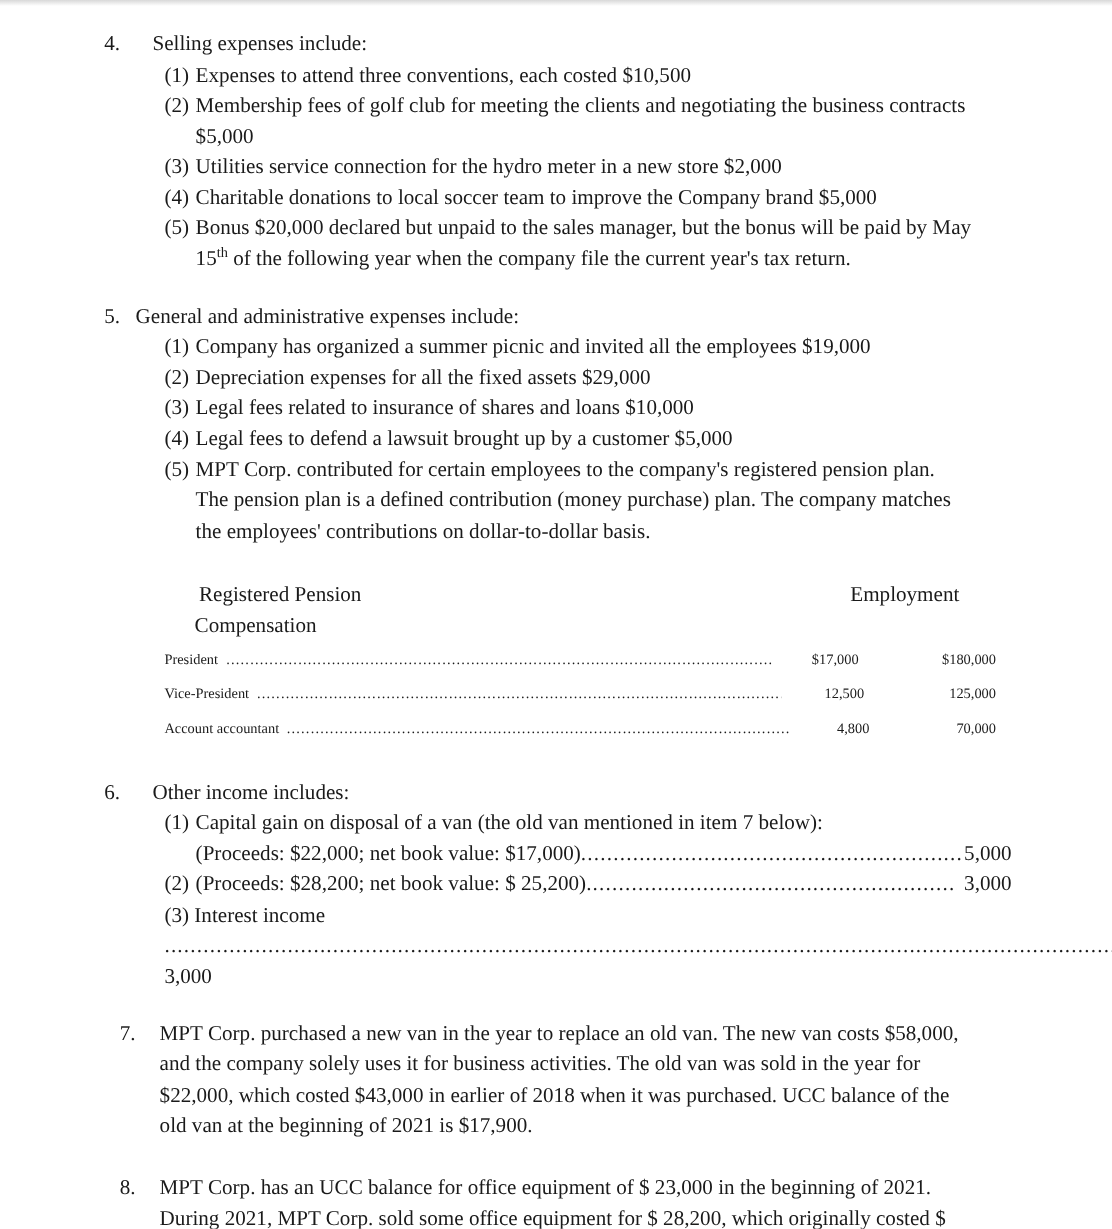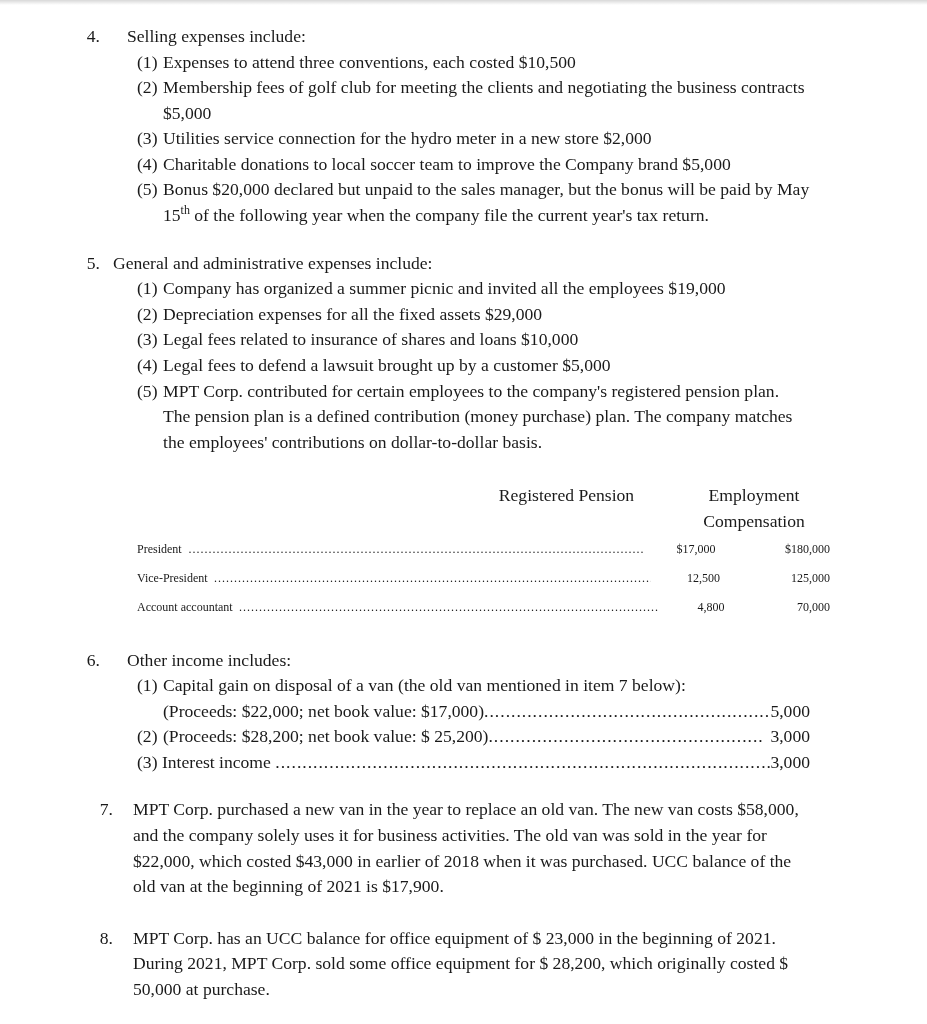--- a/index.html
+++ b/index.html
@@ -93,21 +93,21 @@
     line-height: 0;
   }
 
   
   .leader-row {
     display: flex;
     align-items: baseline;
     font-size: 17.6px;
     line-height: 25.6px;
     padding-left: 163px;
-    padding-right: 117px;
+    padding-right: 84px;
   }
   .leader-row .lr-text { white-space: nowrap; }
   .leader-row .lr-dots {
     flex: 1 1 auto;
     overflow: hidden;
     white-space: nowrap;
     letter-spacing: 1.0px;
     font-size: 17.6px;
     margin: 0 0px;
     min-width: 10px;
@@ -121,21 +121,21 @@
 
   
   .pension-block {
     margin-top: 28px;
     margin-bottom: 26px;
     padding-left: 137px;
     padding-right: 97px;
   }
   .pension-head {
     display: flex;
-    justify-content: flex-end;
+    justify-content: space-between;
     font-size: 17.6px;
     line-height: 25.6px;
     gap: 15px;
   }
   .ph-col-a {
     width: 193px;
     text-align: center;
   }
   .ph-col-b {
     width: 152px;
@@ -292,21 +292,21 @@
       <div class="subitem">
         <span class="sub-marker">(2)</span>
       </div>
 
       <div class="leader-row pad-amt">
         <span class="lr-text">(Proceeds: $28,200; net book value: $ 25,200)</span>
         <span class="lr-dots">.......................................................................................................................................................</span>
         <span class="lr-amt">3,000</span>
       </div>
 
-      <div class="leader-row" style="padding-left:137px;">
+      <div class="leader-row" style="padding-left:137px;flex-direction:column;">
         <span class="lr-text"><span>(3)</span>&nbsp;<span>Interest income</span>&nbsp;</span>
         <span class="lr-dots">.......................................................................................................................................................</span>
         <span class="lr-amt">3,000</span>
       </div>
     </div>
 
     <div class="section" style="margin-bottom:26px;">
       <div class="sec-para">
         <span class="sec-num">7.</span>
         <span>MPT Corp. purchased a new van in the year to replace an old van. The new van costs $58,000, and the company solely uses it for business activities. The old van was sold in the year for $22,000, which costed $43,000 in earlier of 2018 when it was purchased. UCC balance of the old van at the beginning of 2021 is $17,900.</span>

